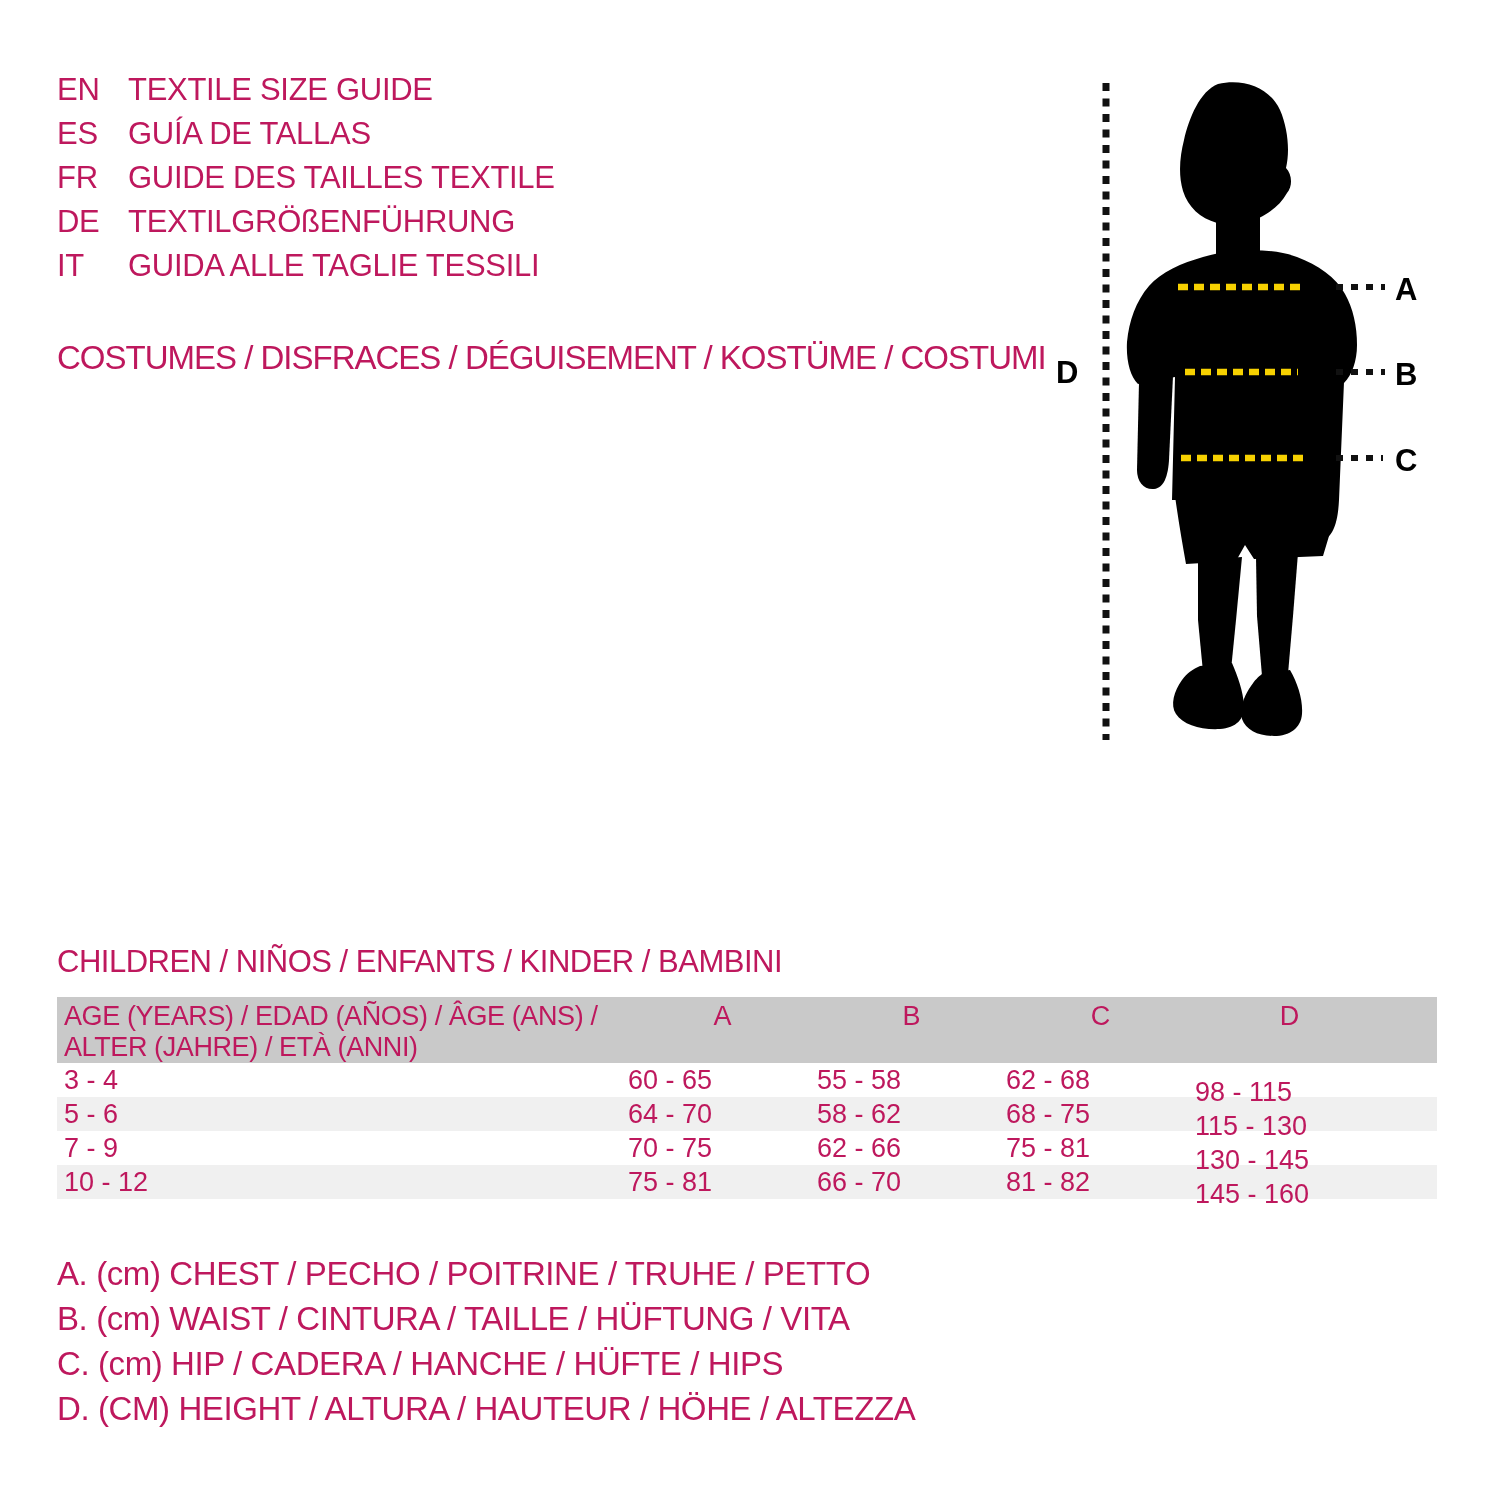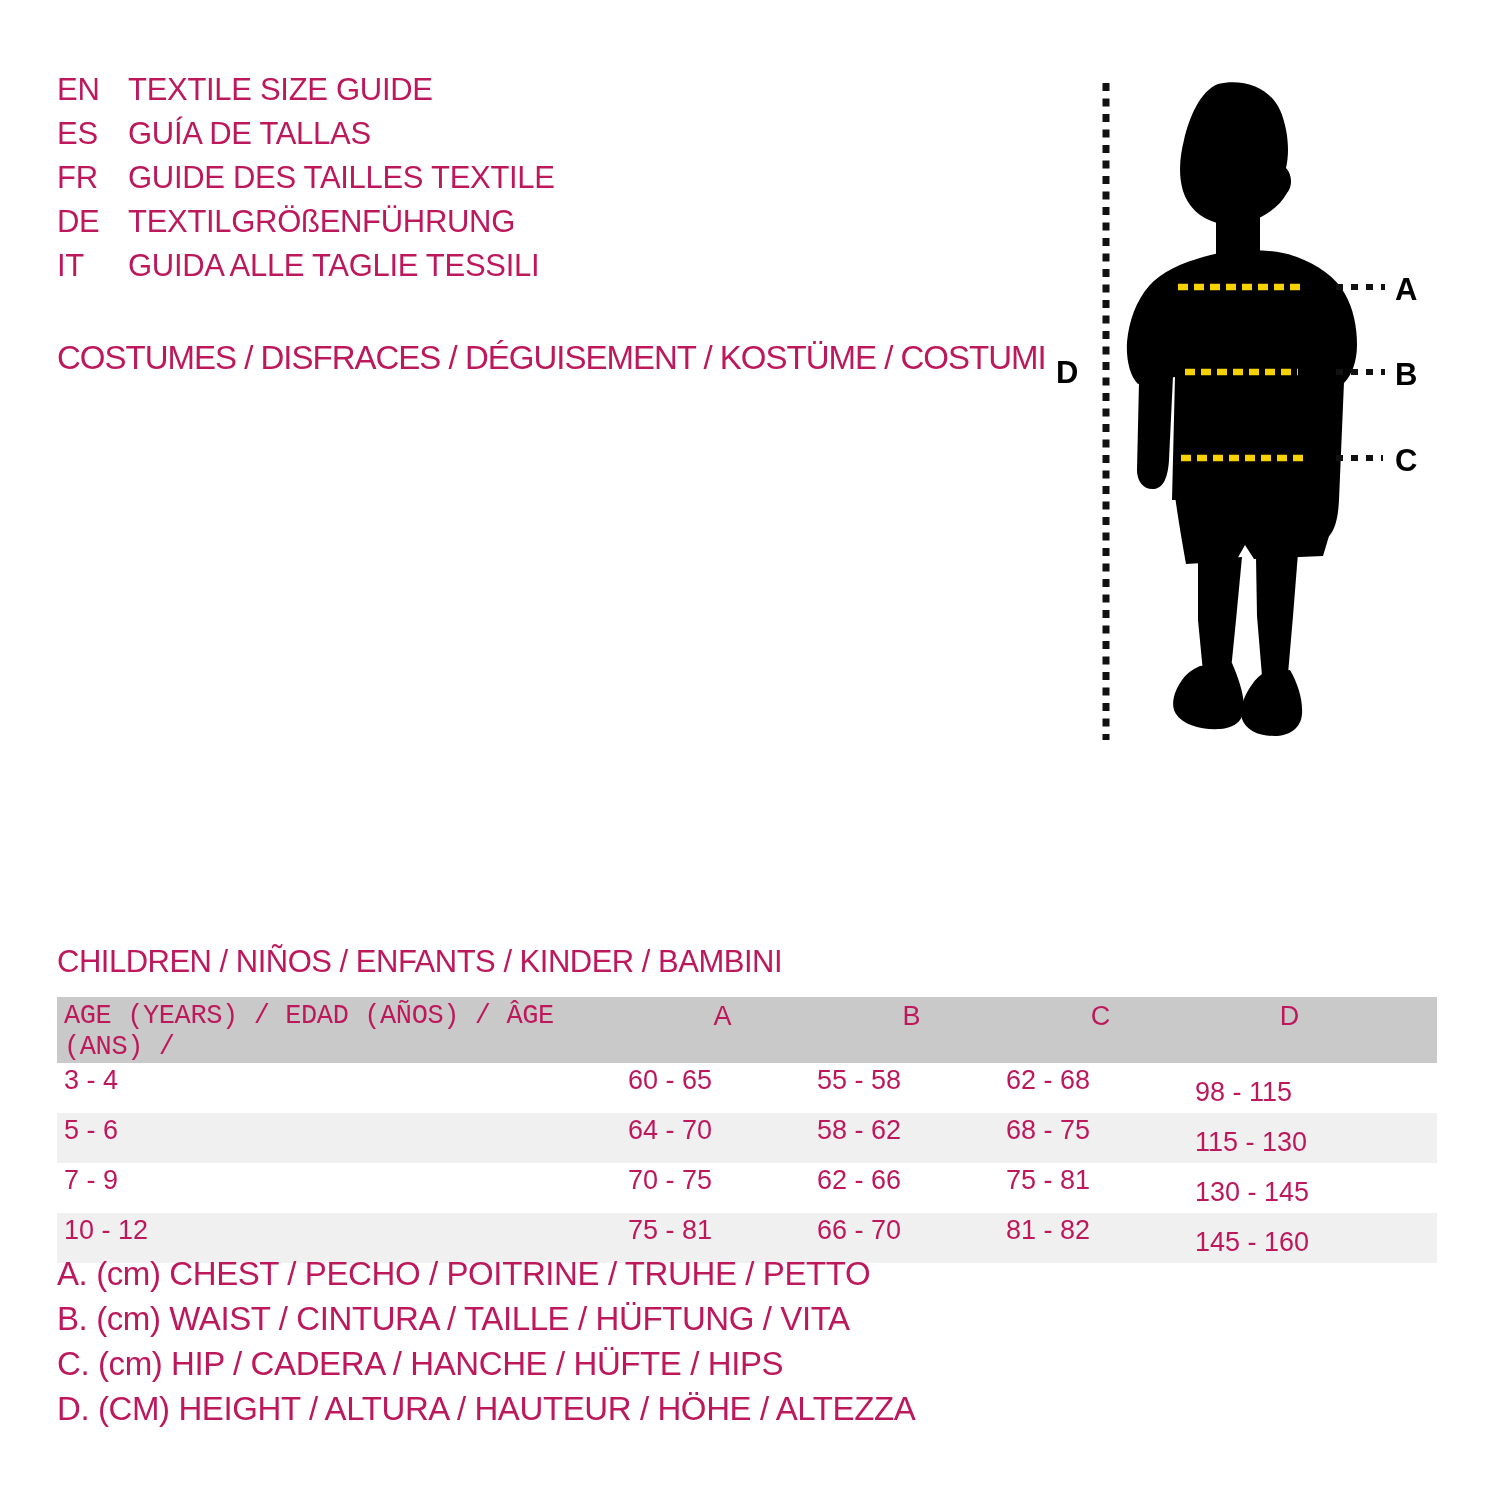--- a/index.html
+++ b/index.html
@@ -27,26 +27,26 @@
   .figure svg{display:block;width:460px;height:700px;}
   .fig-label{font-weight:700;font-size:31px;}
   
   .section-title{position:absolute;left:57px;top:944px;font-size:31px;letter-spacing:-0.5px;}
   
   .size-table{position:absolute;left:57px;top:997px;width:1380px;font-size:27px;}
   .thead{
     display:grid;grid-template-columns:571px 189px 189px 189px 242px;
     background:#c9c9c9;height:66px;box-sizing:border-box;
   }
-  .thead .age-cell{padding:4px 0 0 7px;line-height:31px;letter-spacing:-0.4px;font-family:Liberation Mono, monospace;}
+  .thead .age-cell{padding:4px 0 0 7px;line-height:31px;letter-spacing:-0.4px;}
   .thead .col-cell{text-align:center;padding-top:4px;line-height:31px;}
   .thead .col-cell:last-child{padding-right:53px;}
   .trow{
     display:grid;grid-template-columns:571px 189px 189px 189px 242px;
-    height:50px;line-height:35.5px;
+    height:34px;line-height:35.5px;
   }
   .trow:nth-child(even){background:#f0f0f0;}
   .trow .age-cell{padding-left:7px;}
   .trow .val-cell{}
   .trow .val-cell:last-child{padding-right:53px;margin-top:12px;}
   
   .legend{position:absolute;left:57px;top:1251px;}
   .legend-line{height:45px;line-height:45px;font-size:33px;letter-spacing:-0.4px;white-space:nowrap;}
 </style>
 </head>
@@ -135,20 +135,21 @@
       <text class="fig-label" x="16" y="323">D</text>
     </svg>
   </div>
 
   <div class="section-title">CHILDREN / NIÑOS / ENFANTS / KINDER / BAMBINI</div>
 
   <div class="size-table">
     <div class="thead" id="tableHead">
       <div class="age-cell">
         <div>AGE (YEARS) / EDAD (AÑOS) / ÂGE (ANS) /</div>
+        <div>ALTER (JAHRE) / ETÀ (ANNI)</div>
       </div>
 
     <div class="col-cell">A</div>
         <div class="col-cell">B</div>
         <div class="col-cell">C</div>
         <div class="col-cell">D</div>
       </div>
     <div id="tableBody">
         <div class="trow">
           <div class="age-cell">3 - 4</div>

